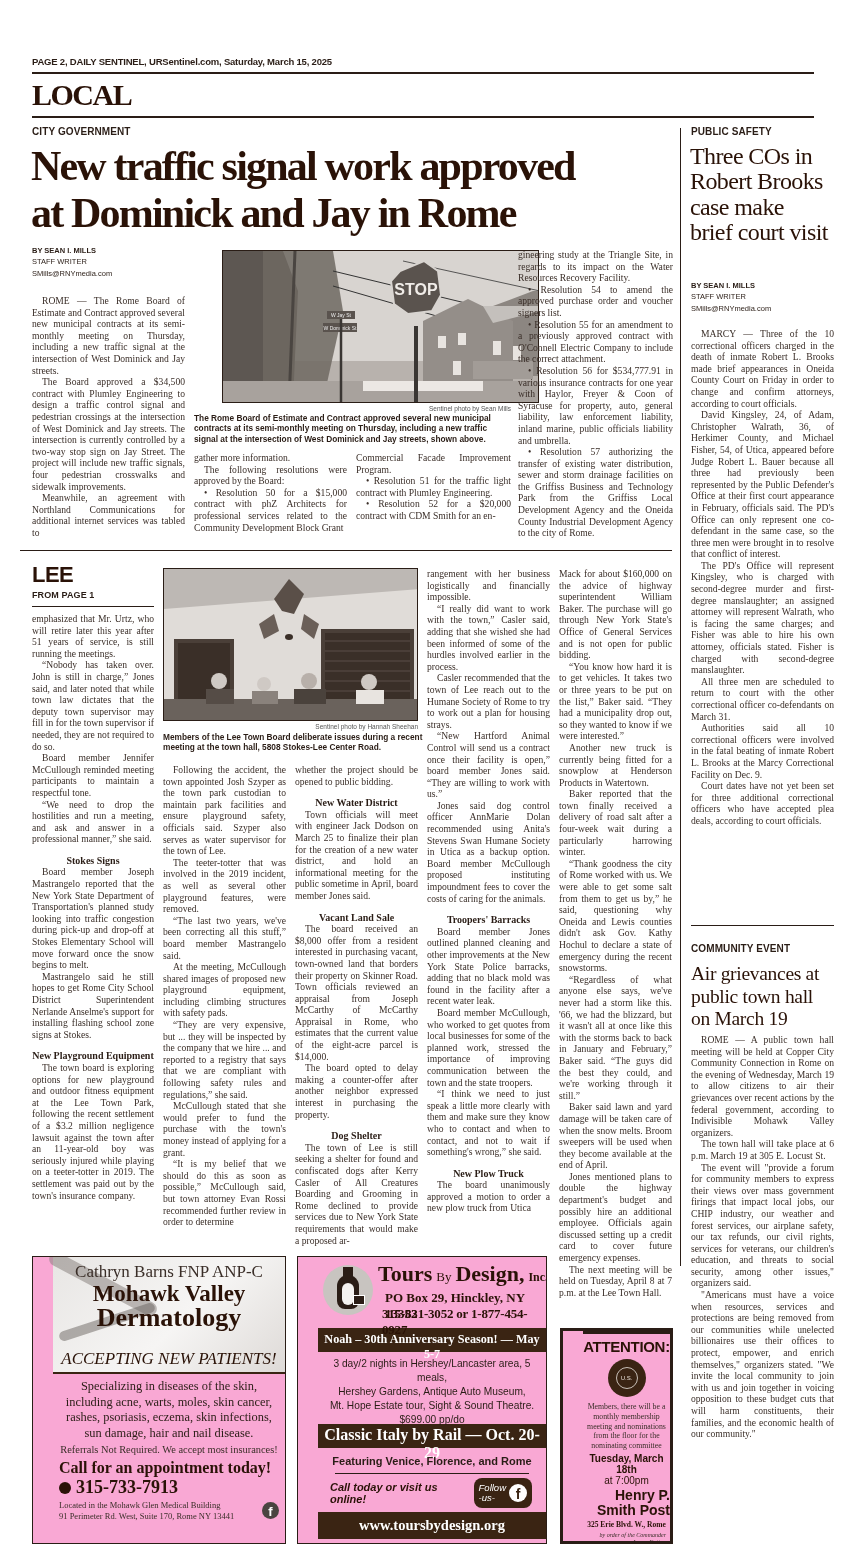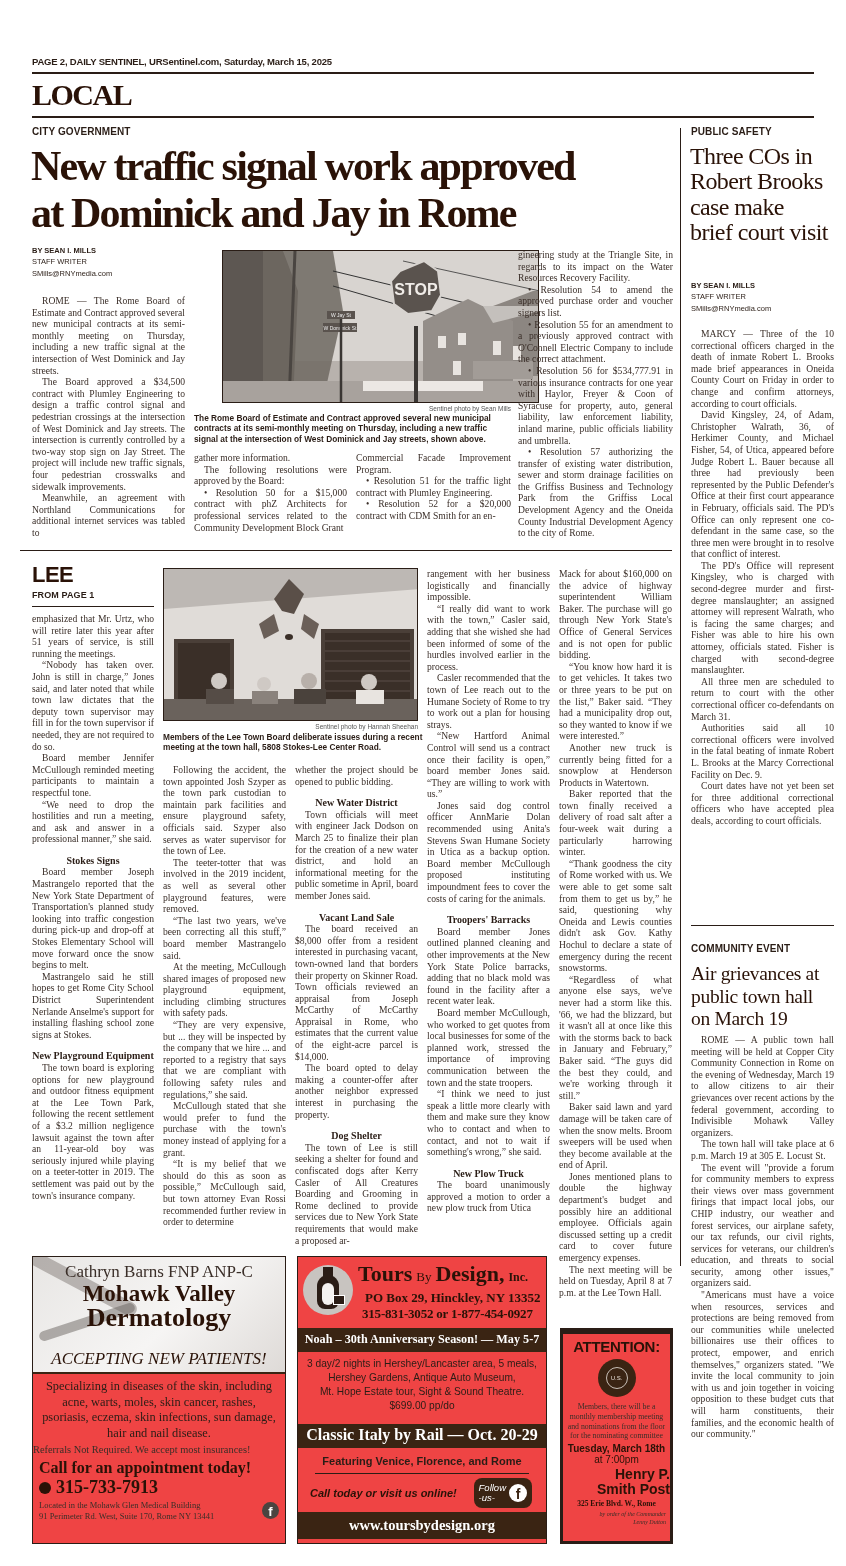--- a/index.html
+++ b/index.html
@@ -14,21 +14,21 @@
   .headline { font-weight: bold; letter-spacing: -1.8px; color: #2a1207; line-height: 1.06; }
   .side-headline { font-weight: normal; color: #2a1207; line-height: 1.06; letter-spacing: -0.6px; }
   .byline { font-size: 7.5px; line-height: 1.5; color: #2a1d16; }
   .col { font-size: 9.6px; line-height: 11.6px; text-align: justify; hyphens: auto; color: #3a2e28; }
   .col p { text-indent: 10px; }
   .col h4 { text-align: center; font-size: 10px; font-weight: bold; margin-top: 10px; line-height: 11.6px; color: #2a1d16; }
   .vrule { background: #2a1d16; width: 1px; }
   .photo { border: 1px solid #2a1d16; overflow: hidden; background: #8b8580; }
   .credit { font-size: 6.5px; text-align: right; color: #555; }
   .caption { font-size: 8.3px; font-weight: bold; line-height: 10.3px; color: #2a1d16; }
-  .ad { border: 1.2px solid #2a1d16; background: #ef4444; overflow: hidden; }
+  .ad { border: 1.2px solid #2a1d16; background: #f9a8d4; overflow: hidden; padding-left: 20px; }
   .band { background: #3a2413; color: #fff; text-align: center; }
 </style>
 </head>
 <body>
 
 <div class="abs sans folio">PAGE 2, DAILY SENTINEL, URSentinel.com, Saturday, March 15, 2025</div>
 <div class="abs rule" style="left:32px; top:72px; width:782px;"></div>
 <div class="abs section-title">LOCAL</div>
 <div class="abs rule" style="left:32px; top:116px; width:782px;"></div>
 
@@ -229,21 +229,21 @@
     <div style="position:absolute; left:-10px; top:20px; width:120px; height:14px; background:#8a8480; transform:rotate(28deg); border-radius:7px; opacity:0.55;"></div>
     <div style="position:absolute; left:4px; top:60px; width:100px; height:10px; background:#6a645f; transform:rotate(-18deg); border-radius:5px; opacity:0.5;"></div>
     <div style="position:absolute; width:100%; top:5px; text-align:center; font-size:17px; color:#3a2e28;">Cathryn Barns FNP ANP-C</div>
     <div style="position:absolute; width:100%; top:25px; text-align:center; font-size:23px; font-weight:bold; color:#2a1207; line-height:24px;">
       <div>Mohawk Valley</div>
       <div style="font-size:26px;">Dermatology</div>
     </div>
     <div style="position:absolute; width:100%; top:92px; text-align:center; font-size:17px; font-style:italic; color:#2a1207;">ACCEPTING NEW PATIENTS!</div>
   </div>
   <div style="padding:5px 6px 0; text-align:center; font-size:12.4px; line-height:15.5px; color:#2a1d16;">Specializing in diseases of the skin, including acne, warts, moles, skin cancer, rashes, psoriasis, eczema, skin infections, sun damage, hair and nail disease.</div>
-  <div style="font-size:10.4px; color:#3a2e28; margin-top:3px;">Referrals Not Required. We accept most insurances!</div>
+  <div style="text-align:center; font-size:10.4px; color:#3a2e28; margin-top:3px;">Referrals Not Required. We accept most insurances!</div>
   <div style="padding:4px 6px 0; font-size:16px; font-weight:bold; color:#2a1207;">Call for an appointment today!</div>
   <div style="padding:0 6px; font-size:18px; color:#2a1207; font-weight:bold; display:flex; align-items:center; gap:5px;">
     <span style="display:inline-block; width:12px; height:12px; border-radius:50%; background:#2a1207;"></span>
     <span>315-733-7913</span>
   </div>
   <div style="padding:2px 6px; font-size:8.5px; line-height:11px; color:#3a2e28; position:relative;">
     <div>Located in the Mohawk Glen Medical Building</div>
     <div>91 Perimeter Rd. West, Suite 170, Rome NY 13441</div>
     <span class="sans" style="position:absolute; right:6px; top:4px; width:17px; height:17px; border-radius:50%; background:#4a4440; color:#fff; font-weight:bold; font-size:13px; text-align:center; line-height:19px;">f</span>
   </div>

